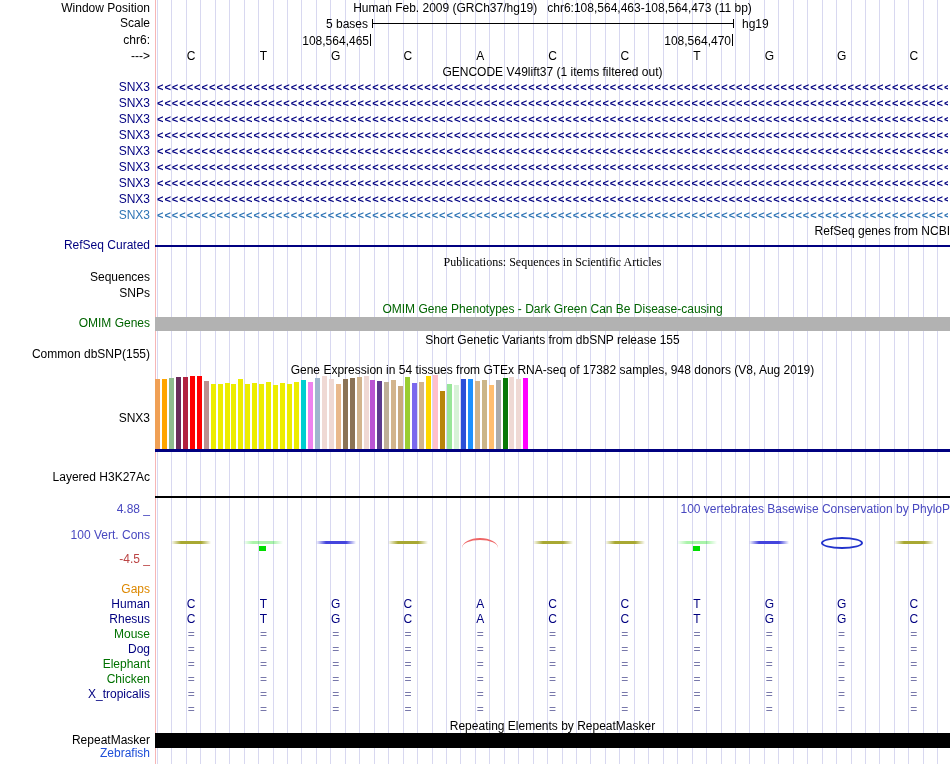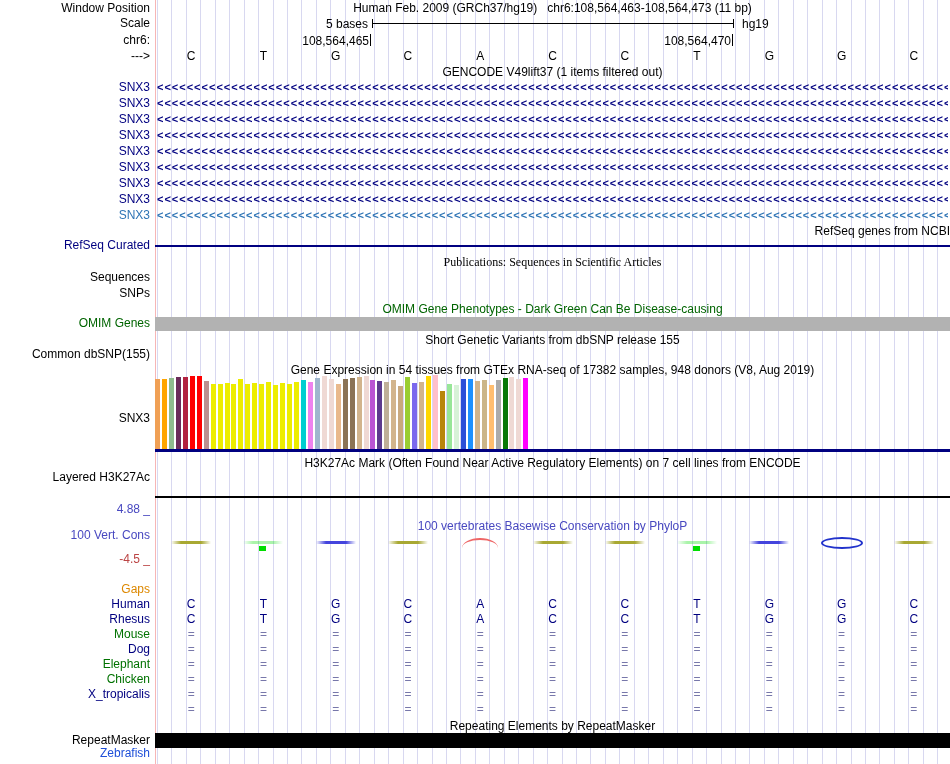--- a/index.html
+++ b/index.html
@@ -156,25 +156,24 @@
       <div class="bar" style="left: 326.65px; height: 70px; background: rgb(203, 181, 136);"></div>
       <div class="bar" style="left: 333.6px; height: 65px; background: rgb(255, 190, 112);"></div>
       <div class="bar" style="left: 340.55px; height: 70px; background: rgb(171, 171, 171);"></div>
       <div class="bar" style="left: 347.5px; height: 72px; background: rgb(6, 120, 6);"></div>
       <div class="bar" style="left: 354.45px; height: 73px; background: rgb(239, 217, 212);"></div>
       <div class="bar" style="left: 361.4px; height: 71px; background: rgb(239, 217, 212);"></div>
       <div class="bar" style="left: 368.35px; height: 72px; background: rgb(255, 0, 255);"></div>
     </div>
   <div class="hline" style="top:449px;height:3px;background:#000080;"></div>
 
-  <div class="ctitle" style="top:457px;">H3K27Ac Mark (Often Found Near Active Regulatory Elements) on 7 cell lines from ENCODE</div>
   <div class="llabel" style="top:471px;">Layered H3K27Ac</div>
   <div class="hline" style="top:496px;height:1.5px;background:#000;"></div>
 
-  <div class="ctitle consblue" style="top:520px;">100 vertebrates Basewise Conservation by PhyloP</div>
+  <div class="ctitle consblue" style="top:503px;text-align:right;">100 vertebrates Basewise Conservation by PhyloP</div>
   <div class="llabel consblue" style="top:503px;">4.88 _</div>
   <div class="llabel consblue" style="top:529px;">100 Vert. Cons</div>
   <div class="llabel consred" style="top:553px;">-4.5 _</div>
   <div id="cons-marks">
       <div class="mark m-line" style="left: 16.1364px; background: linear-gradient(90deg, transparent, rgb(168, 168, 50) 25%, rgb(168, 168, 50) 75%, transparent);"></div>
       <div class="mark m-line" style="left: 88.4091px; background: linear-gradient(90deg, transparent, rgba(0, 221, 0, 0.333) 25%, rgba(0, 221, 0, 0.333) 75%, transparent);">
         <div class="m-dot" style="background: rgb(0, 221, 0);"></div>
       </div>
       <div class="mark m-line" style="left: 160.682px; background: linear-gradient(90deg, transparent, rgb(68, 68, 221) 25%, rgb(68, 68, 221) 75%, transparent);"></div>
       <div class="mark m-line" style="left: 232.955px; background: linear-gradient(90deg, transparent, rgb(168, 168, 50) 25%, rgb(168, 168, 50) 75%, transparent);"></div>

